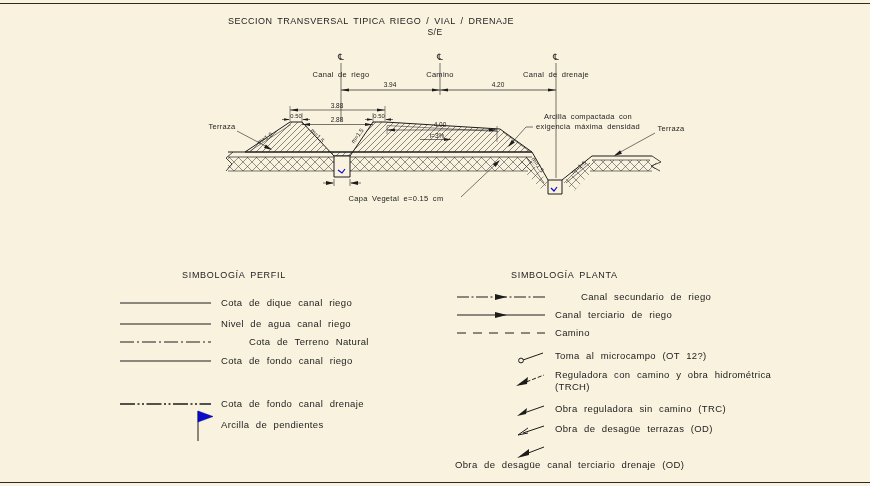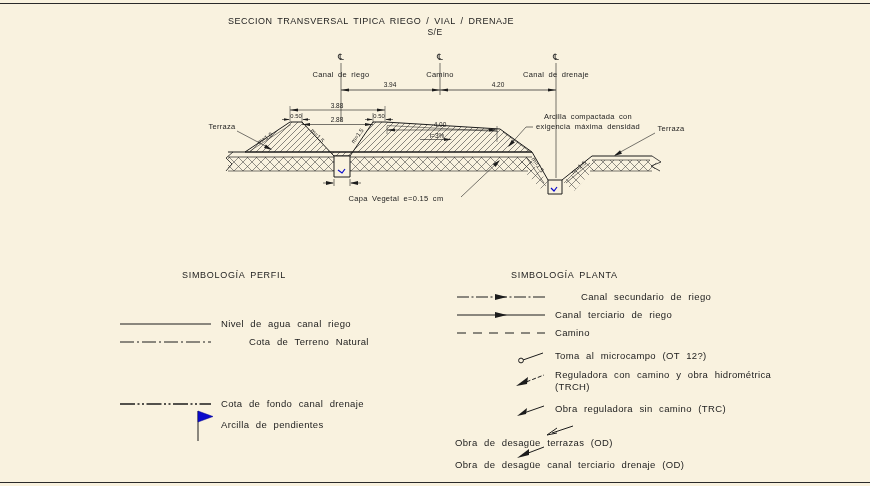--- a/index.html
+++ b/index.html
@@ -186,31 +186,43 @@
 
     <text class="lbl" x="396" y="201" text-anchor="middle">Capa Vegetal e=0.15 cm</text>
     <line x1="461" y1="197" x2="499" y2="161" stroke="#1c1c1c" stroke-width="0.6"></line>
     <polygon points="0,0 -8,-2 -8,2" transform="translate(500,160) rotate(-44)" fill="#1c1c1c"></polygon>
   </g>
 </svg>
 
 <div class="legend" id="legend-perfil">
   <div class="legend-title">SIMBOLOGÍA PERFIL</div>
 
+  <div class="lrow" style="top:29px;">
+    <svg class="lsym" width="95" height="12">
+        <line x1="2" y1="6" x2="93" y2="6" stroke="#1c1c1c" stroke-width="1"></line>
+      </svg>
+    <span class="llab">Cota de dique canal riego</span>
+  </div>
   <div class="lrow" style="top:50px;">
     <svg class="lsym" width="95" height="12">
         <line x1="2" y1="6" x2="93" y2="6" stroke="#1c1c1c" stroke-width="1"></line>
       </svg>
     <span class="llab">Nivel de agua canal riego</span>
   </div>
   <div class="lrow" style="top:68px;gap:28px;">
     <svg class="lsym" width="95" height="12">
         <line x1="2" y1="6" x2="93" y2="6" stroke="#1c1c1c" stroke-width="1" stroke-dasharray="14 3 2 3"></line>
       </svg>
     <span class="llab">Cota de Terreno Natural</span>
+  </div>
+  <div class="lrow" style="top:87px;">
+    <svg class="lsym" width="95" height="12">
+        <line x1="2" y1="6" x2="93" y2="6" stroke="#1c1c1c" stroke-width="1"></line>
+      </svg>
+    <span class="llab">Cota de fondo canal riego</span>
   </div>
   <div class="lrow" style="top:130px;">
     <svg class="lsym" width="95" height="12">
         <line x1="2" y1="6" x2="93" y2="6" stroke="#1c1c1c" stroke-width="1.4" stroke-dasharray="15 2.5 2 2.5 2 2.5"></line>
       </svg>
     <span class="llab">Cota de fondo canal drenaje</span>
   </div>
   <div class="lrow" style="top:140px;height:34px;">
     <svg class="lsym" width="95" height="34">
       <line x1="80" y1="3" x2="80" y2="33" stroke="#1c1c1c" stroke-width="1"></line>
@@ -257,21 +269,21 @@
     </svg>
     <span class="llab">Reguladora con camino y obra hidrométrica (TRCH)</span>
   </div>
   <div class="lrow" style="top:133px;">
     <svg class="lsym" width="92" height="16">
       <line x1="66" y1="13" x2="89" y2="5" stroke="#1c1c1c" stroke-width="1"></line>
       <polygon points="62,15 72,7 71,13" fill="#1c1c1c"></polygon>
     </svg>
     <span class="llab">Obra reguladora sin camino (TRC)</span>
   </div>
-  <div class="lrow" style="top:153px;flex-direction:column;">
+  <div class="lrow" style="top:153px;">
     <svg class="lsym" width="92" height="16">
       <line x1="68" y1="12" x2="89" y2="5" stroke="#1c1c1c" stroke-width="1"></line>
       <polyline points="73,7 63,14 73,12" fill="none" stroke="#1c1c1c" stroke-width="1"></polyline>
     </svg>
     <span class="llab">Obra de desagüe terrazas (OD)</span>
   </div>
   <div class="lrow twoline" style="top:173px;flex-direction:column;">
     <svg class="lsym" width="92" height="16">
       <line x1="68" y1="12" x2="89" y2="4" stroke="#1c1c1c" stroke-width="1"></line>
       <polygon points="74,6 62,15 74,12" fill="#1c1c1c"></polygon>

